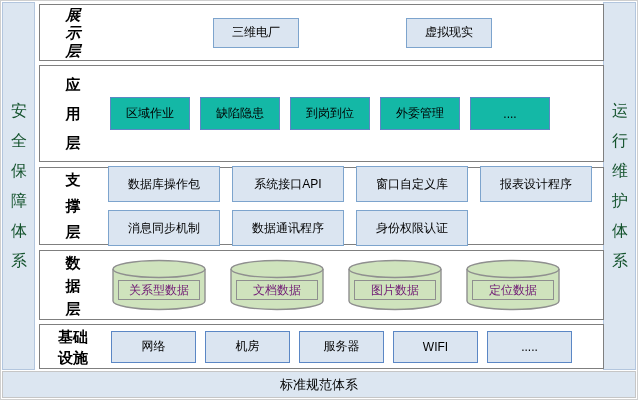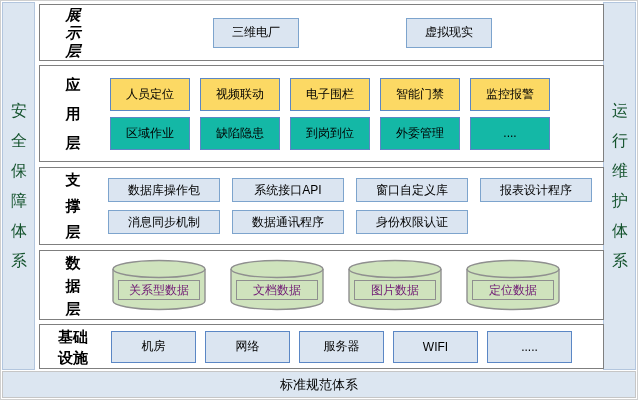--- a/index.html
+++ b/index.html
@@ -37,21 +37,21 @@
   .p5 .content{align-items:center;gap:9px;padding-left:5px;}
   .boxrow{display:flex;}
   .p2 .boxrow{gap:10px;}
   .p3 .boxrow{gap:12px;}
 
   
   .box{box-sizing:border-box;display:flex;align-items:center;justify-content:center;font-size:12px;color:#000;text-align:center;}
   .box.blue{width:86px;height:30px;background:#dbe5f1;border:1px solid #7da4cd;}
   .box.yellow{width:80px;height:33px;background:#fcd964;border:1px solid #5b87c5;}
   .box.green{width:80px;height:33px;background:#14b8a6;border:1px solid #5b87c5;}
-  .box.support{width:112px;height:24px;background:#dbe5f1;border:1px solid #7da4cd;}
+  .box.support{width:112px;height:36px;background:#dbe5f1;border:1px solid #7da4cd;}
   .box.infra{width:85px;height:32px;background:#dbe5f1;border:1px solid #5b87c5;}
 
   
   .cylinder{position:relative;width:96px;height:52px;}
   .cyl-label{position:absolute;left:7px;right:7px;top:21px;height:20px;border:1px solid #8f8f8f;font-size:12px;line-height:19px;text-align:center;color:#701a75;box-sizing:border-box;}
 </style>
 </head>
 <body>
 
 <div class="canvas">
@@ -76,27 +76,20 @@
         <div class="box blue">三维电厂</div>
         <div class="box blue">虚拟现实</div>
       </div>
     </section>
 
     <section class="panel p2">
       <div class="layer-label">
           <span>应用层</span>
         </div>
       <div class="content">
-        <div class="boxrow">
-          <div class="box yellow">人员定位</div>
-          <div class="box yellow">视频联动</div>
-          <div class="box yellow">电子围栏</div>
-          <div class="box yellow">智能门禁</div>
-          <div class="box yellow">监控报警</div>
-        </div>
         <div class="boxrow">
           <div class="box green">区域作业</div>
           <div class="box green">缺陷隐患</div>
           <div class="box green">到岗到位</div>
           <div class="box green">外委管理</div>
           <div class="box green">....</div>
         </div>
       </div>
     </section>
 
@@ -153,22 +146,22 @@
           <div class="cyl-label">定位数据</div>
         </div>
       </div>
     </section>
 
     <section class="panel p5">
       <div class="layer-label">
           <span>基础设施</span>
         </div>
       <div class="content">
+        <div class="box infra">网络</div>
         <div class="box infra">机房</div>
-        <div class="box infra">网络</div>
         <div class="box infra">服务器</div>
         <div class="box infra">WIFI</div>
         <div class="box infra">.....</div>
       </div>
     </section>
 
   </div>
 </div>
 
 </body></html>

